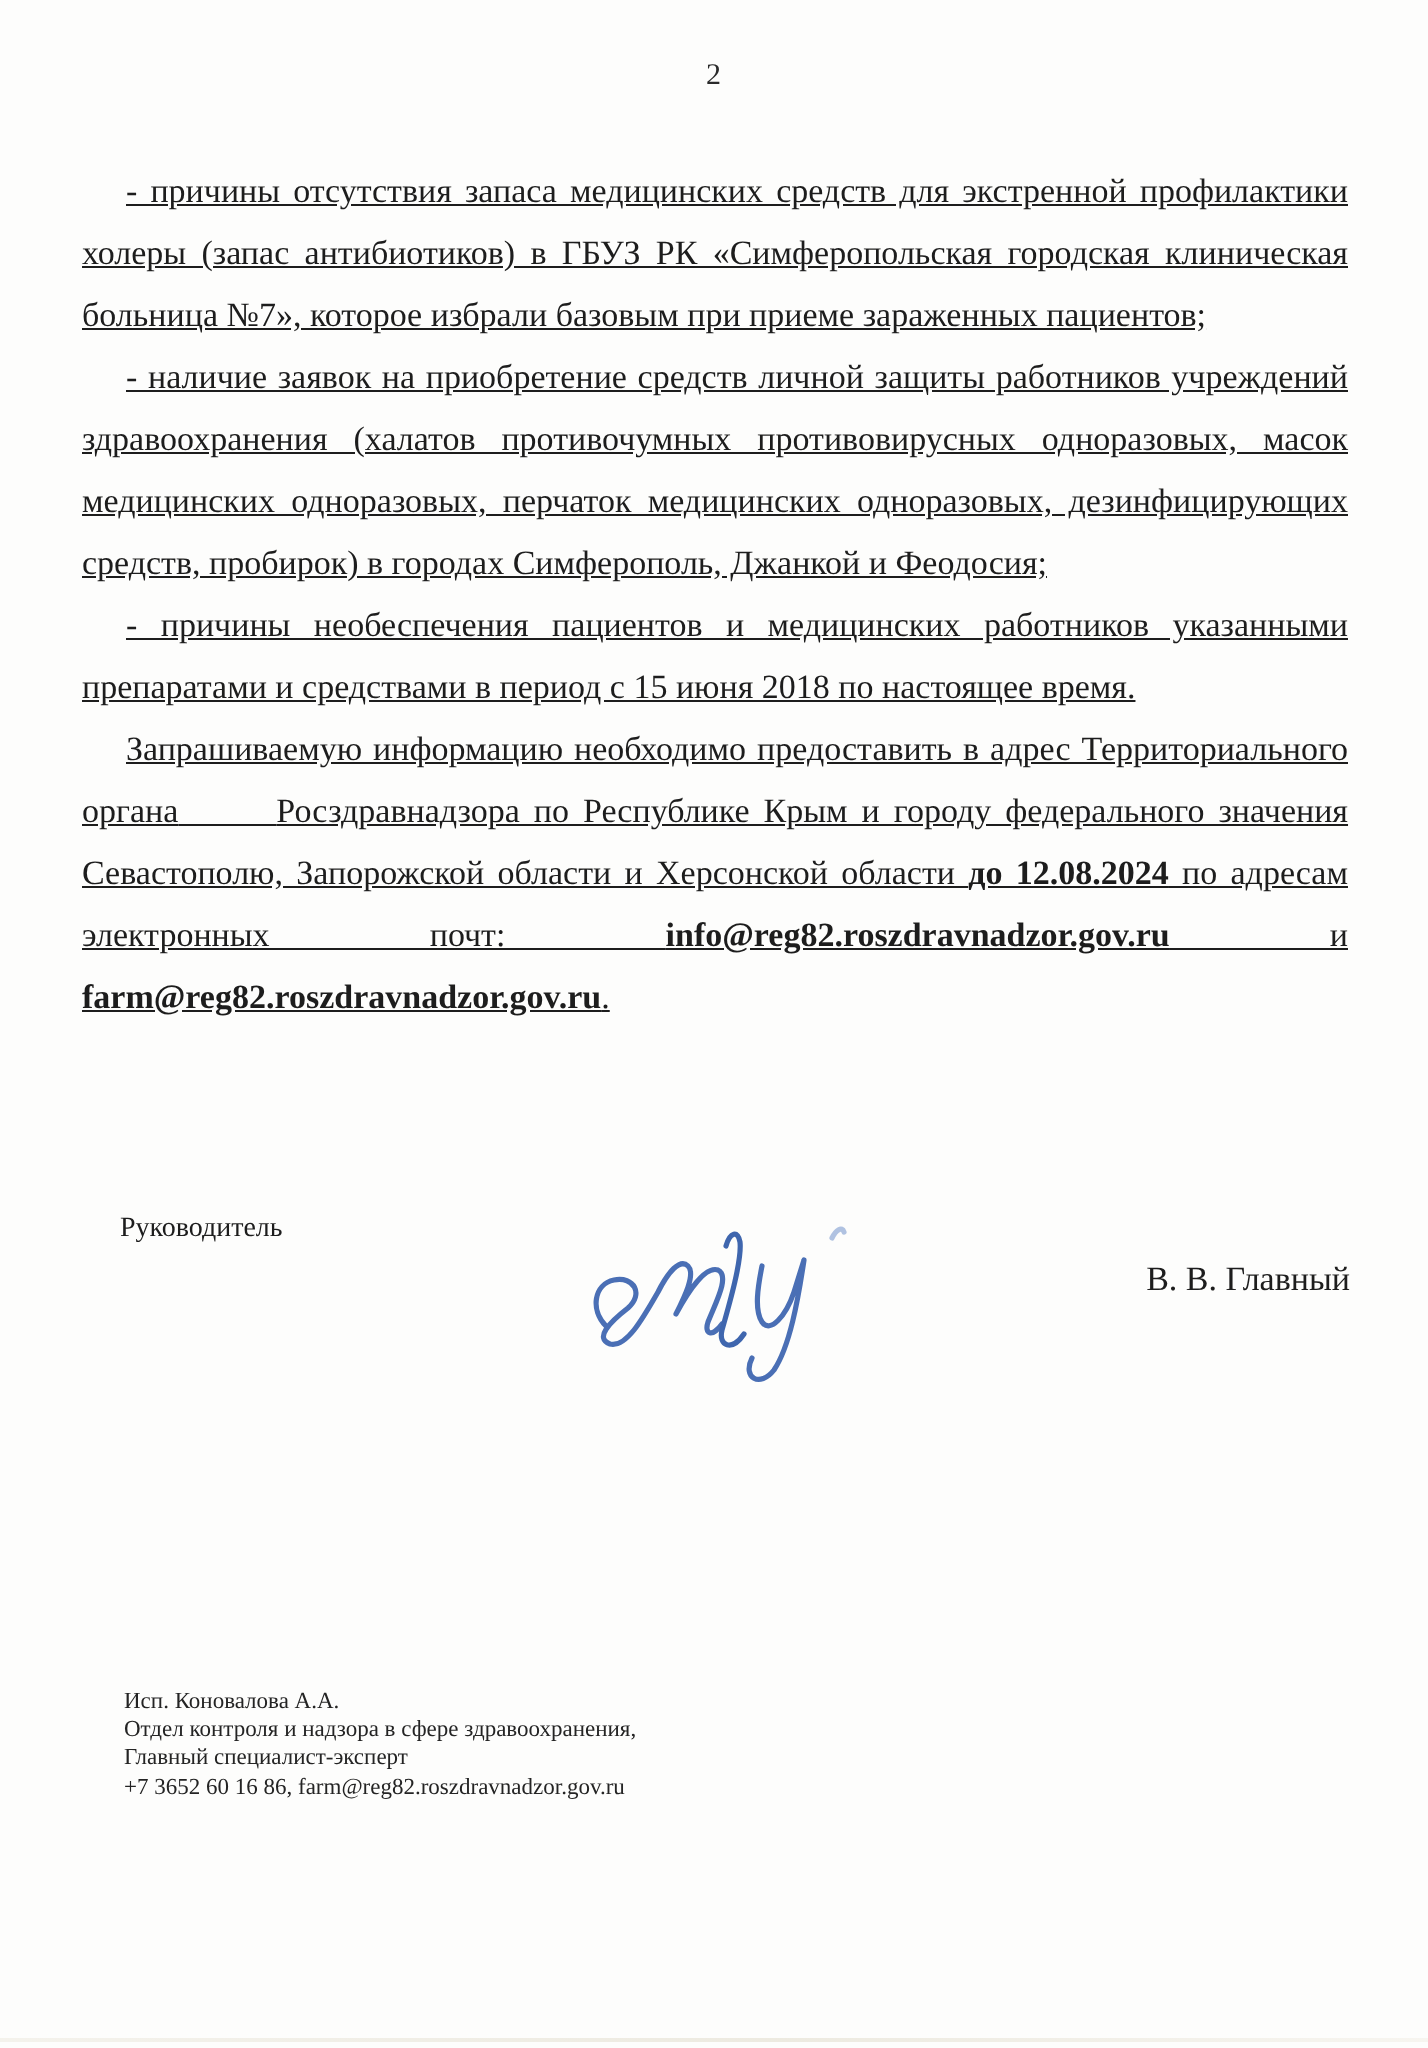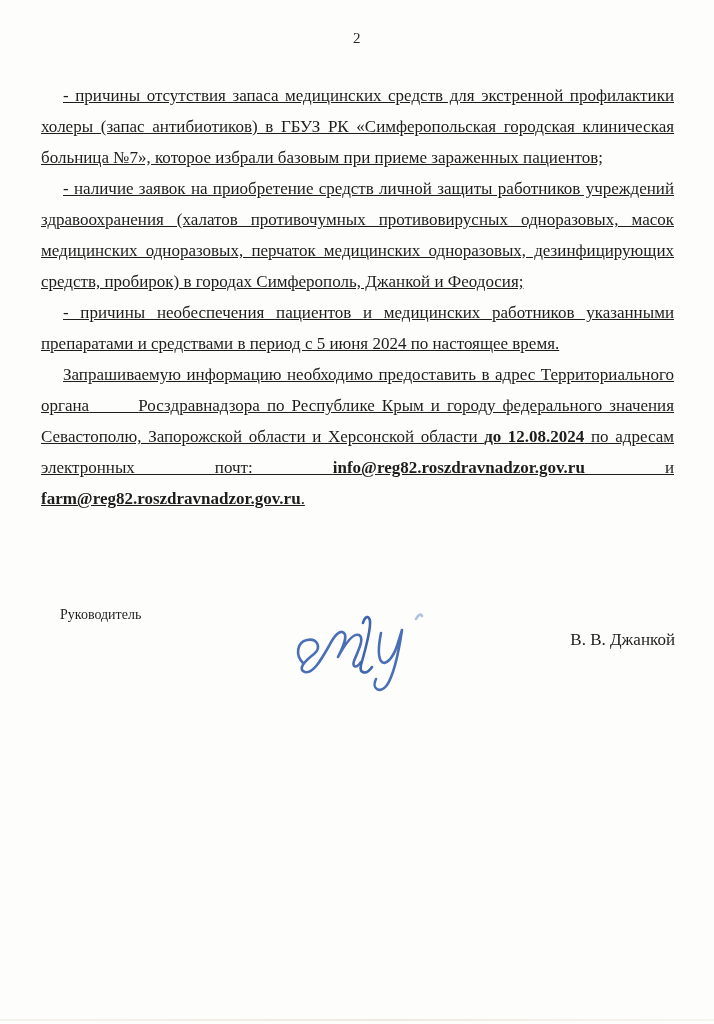--- a/index.html
+++ b/index.html
@@ -90,31 +90,37 @@
 </head>
 <body>
 
 <div class="page">
 
   <div class="page-number">2</div>
 
   <div class="doc-body">
     <p>- причины отсутствия запаса медицинских средств для экстренной профилактики холеры (запас антибиотиков) в ГБУЗ РК «Симферопольская городская клиническая больница №7», которое избрали базовым при приеме зараженных пациентов;</p>
     <p>- наличие заявок на приобретение средств личной защиты работников учреждений здравоохранения (халатов противочумных противовирусных одноразовых, масок медицинских одноразовых, перчаток медицинских одноразовых, дезинфицирующих средств, пробирок) в городах Симферополь, Джанкой и Феодосия;</p>
-    <p>- причины необеспечения пациентов и медицинских работников указанными препаратами и средствами в период с 5 июня 2024 по настоящее время.</p>
+    <p>- причины необеспечения пациентов и медицинских работников указанными препаратами и средствами в период с 15 июня 2018 по настоящее время.</p>
     <p><span>Запрашиваемую информацию необходимо предоставить в адрес Территориального органа</span><span> &nbsp;&nbsp;&nbsp;&nbsp;&nbsp; </span><span>Росздравнадзора по Республике Крым и городу федерального значения Севастополю, Запорожской области и Херсонской области </span><span class="bu">до 12.08.2024</span><span> по адресам электронных почт: </span><span class="bu">info@reg82.roszdravnadzor.gov.ru</span><span> и </span><span class="bu">farm@reg82.roszdravnadzor.gov.ru</span><span>.</span></p>
   </div>
 
   <span class="sig-title">Руководитель</span>
 
   <svg class="sig-scribble" viewBox="0 0 150 105" aria-hidden="true">
     <path stroke="#4a6fb5" d="M15,71 C7,63 9,50 19,48 C29,46 34,55 26,62 C17,69 9,77 17,80 C25,82 33,68 41,54 C46,44 52,37 56,41 C60,45 54,57 50,65 C57,52 65,41 71,43 C77,46 70,59 66,69 C64,75 68,77 73,70"></path>
     <path stroke="#3f66ae" d="M75,31 C77,24 81,23 82,29 C83,38 77,59 73,73 C71,81 78,84 84,75"></path>
     <path stroke="#4a6fb5" d="M93,41 C91,51 89,63 93,69 C97,75 105,66 109,54 L114,38 C111,58 107,81 99,93 C92,102 83,97 88,87"></path>
     <path stroke="#8fa8d6" stroke-opacity="0.7" d="M128,27 C130,23 133,21 134,24"></path>
   </svg>
 
-  <span class="sig-name">В. В. Джанкой</span>
+  <span class="sig-name">В. В. Главный</span>
 
+  <div class="footer">
+    <div>Исп. Коновалова А.А.</div>
+    <div>Отдел контроля и надзора в сфере здравоохранения,</div>
+    <div>Главный специалист-эксперт</div>
+    <div>+7 3652 60 16 86, farm@reg82.roszdravnadzor.gov.ru</div>
+  </div>
 
   <div class="scan-edge"></div>
 
 </div>
 
 </body></html>

